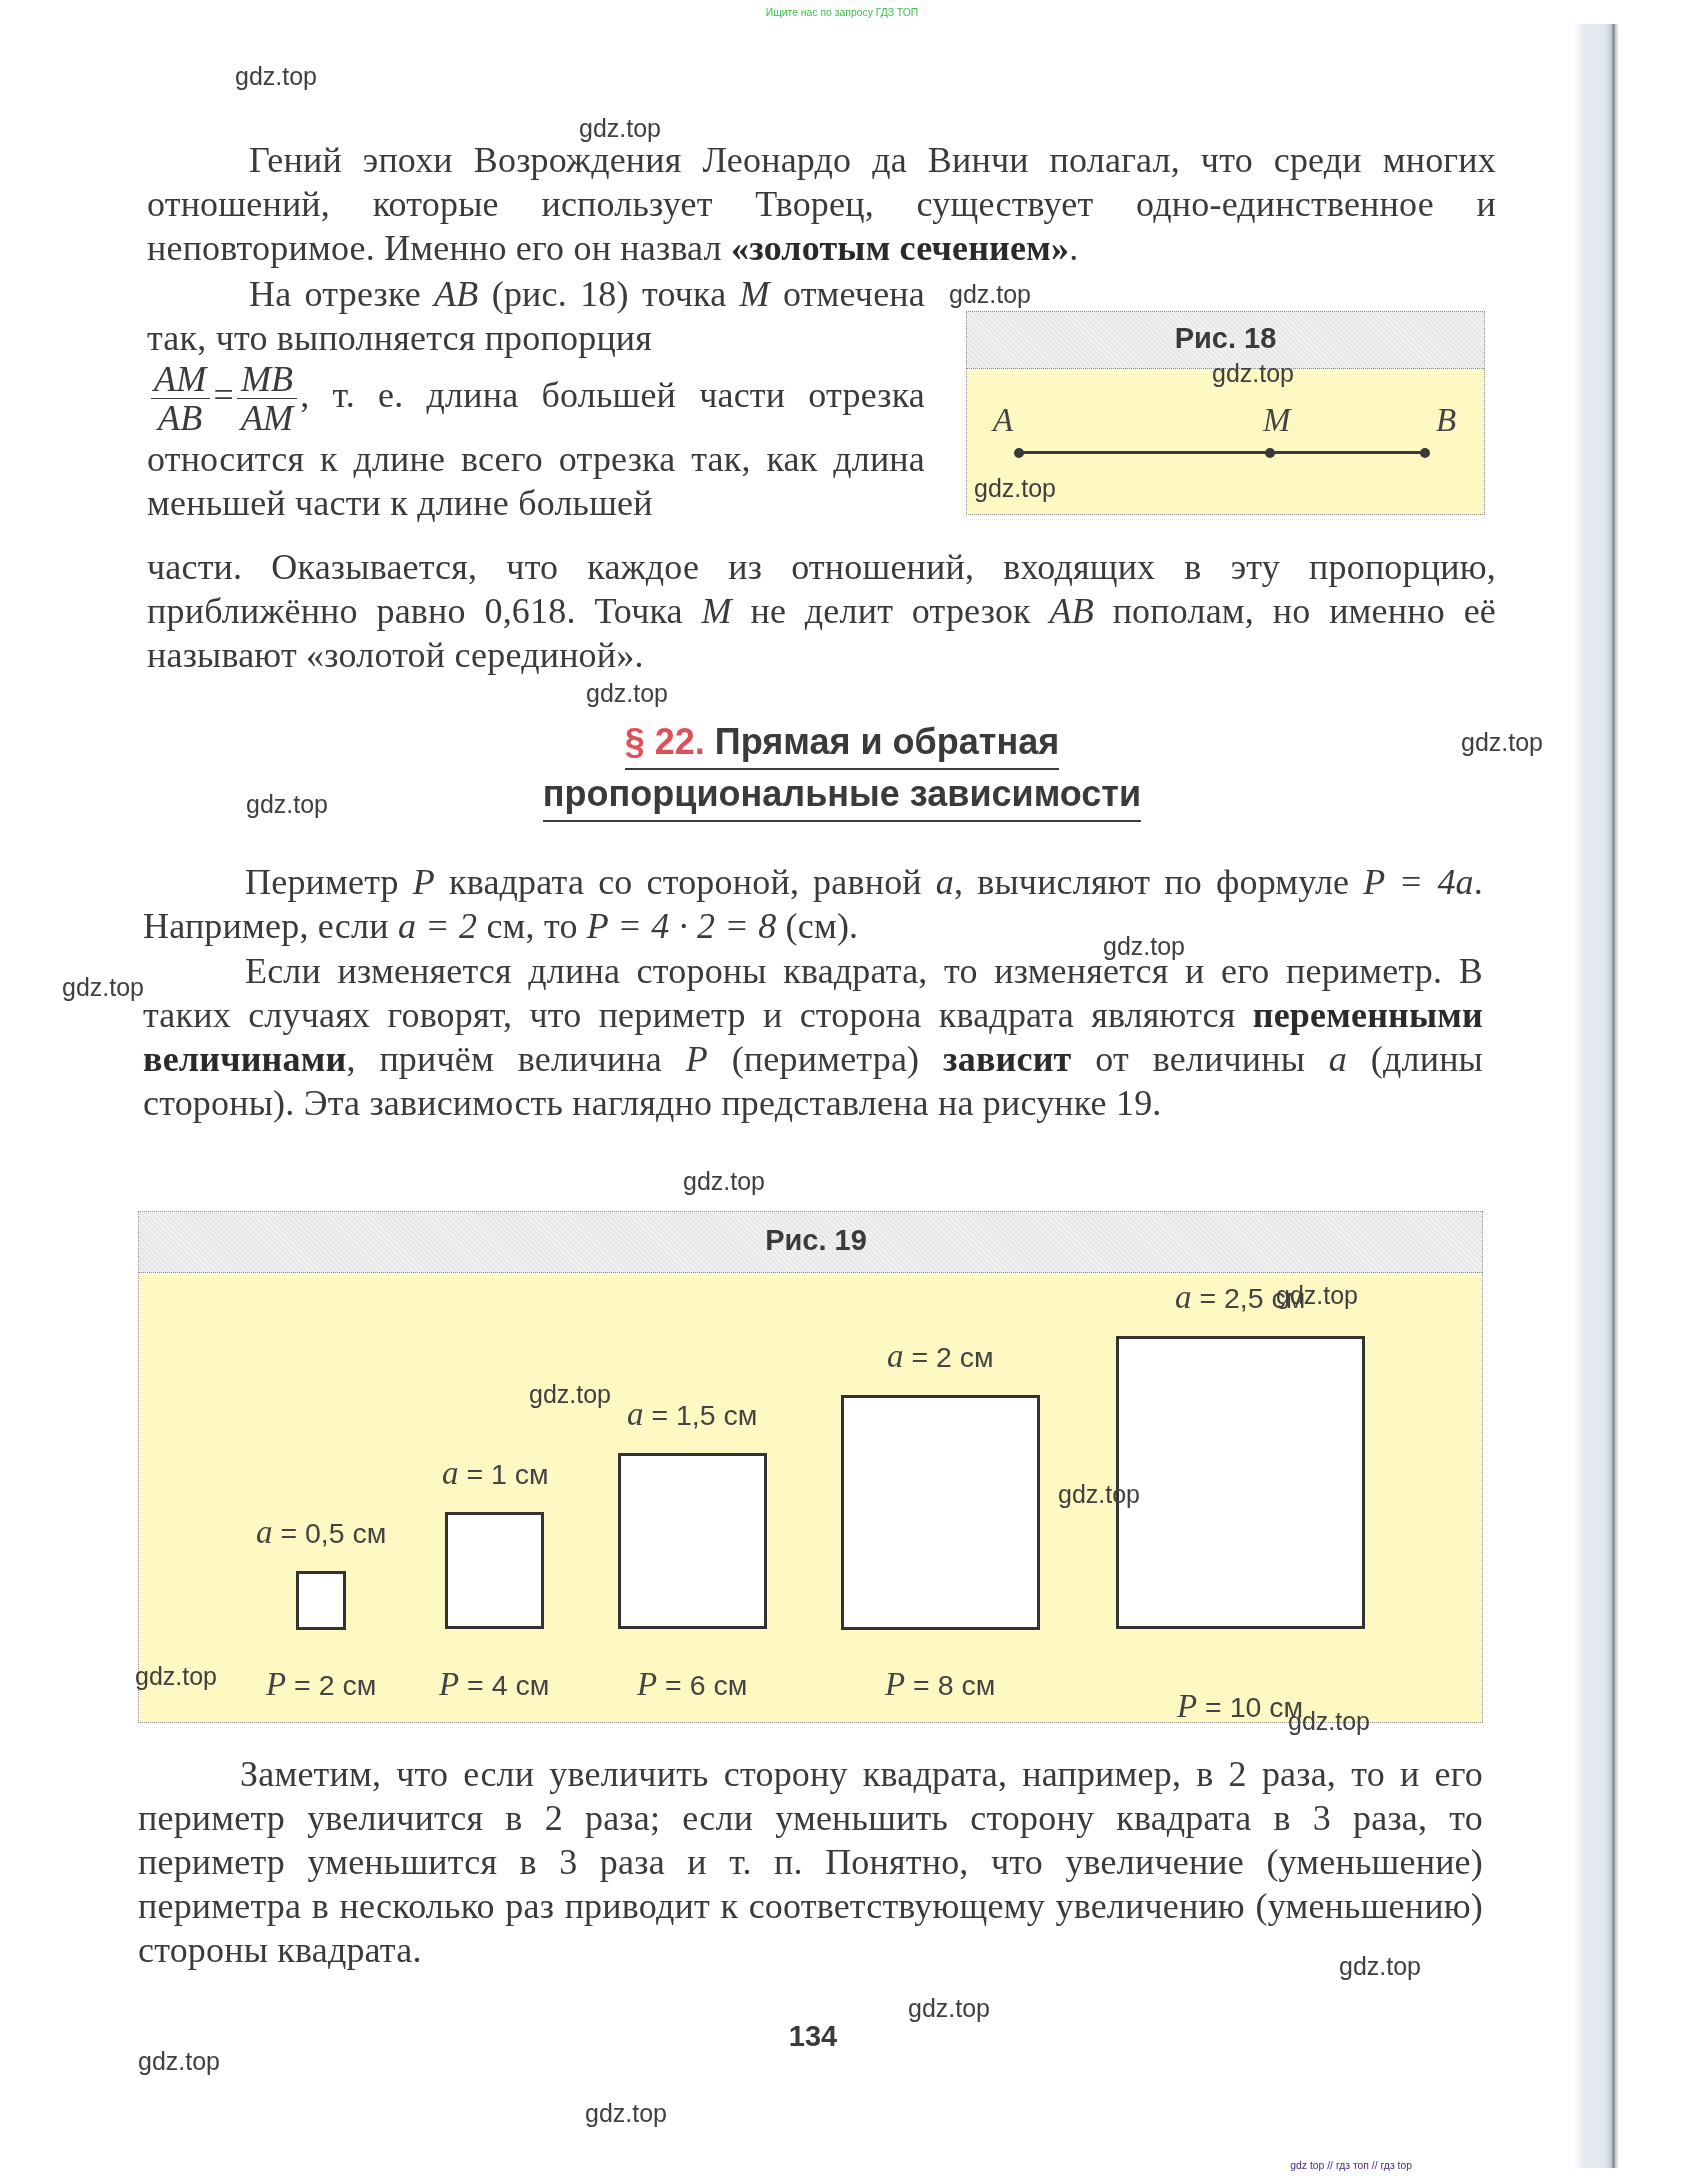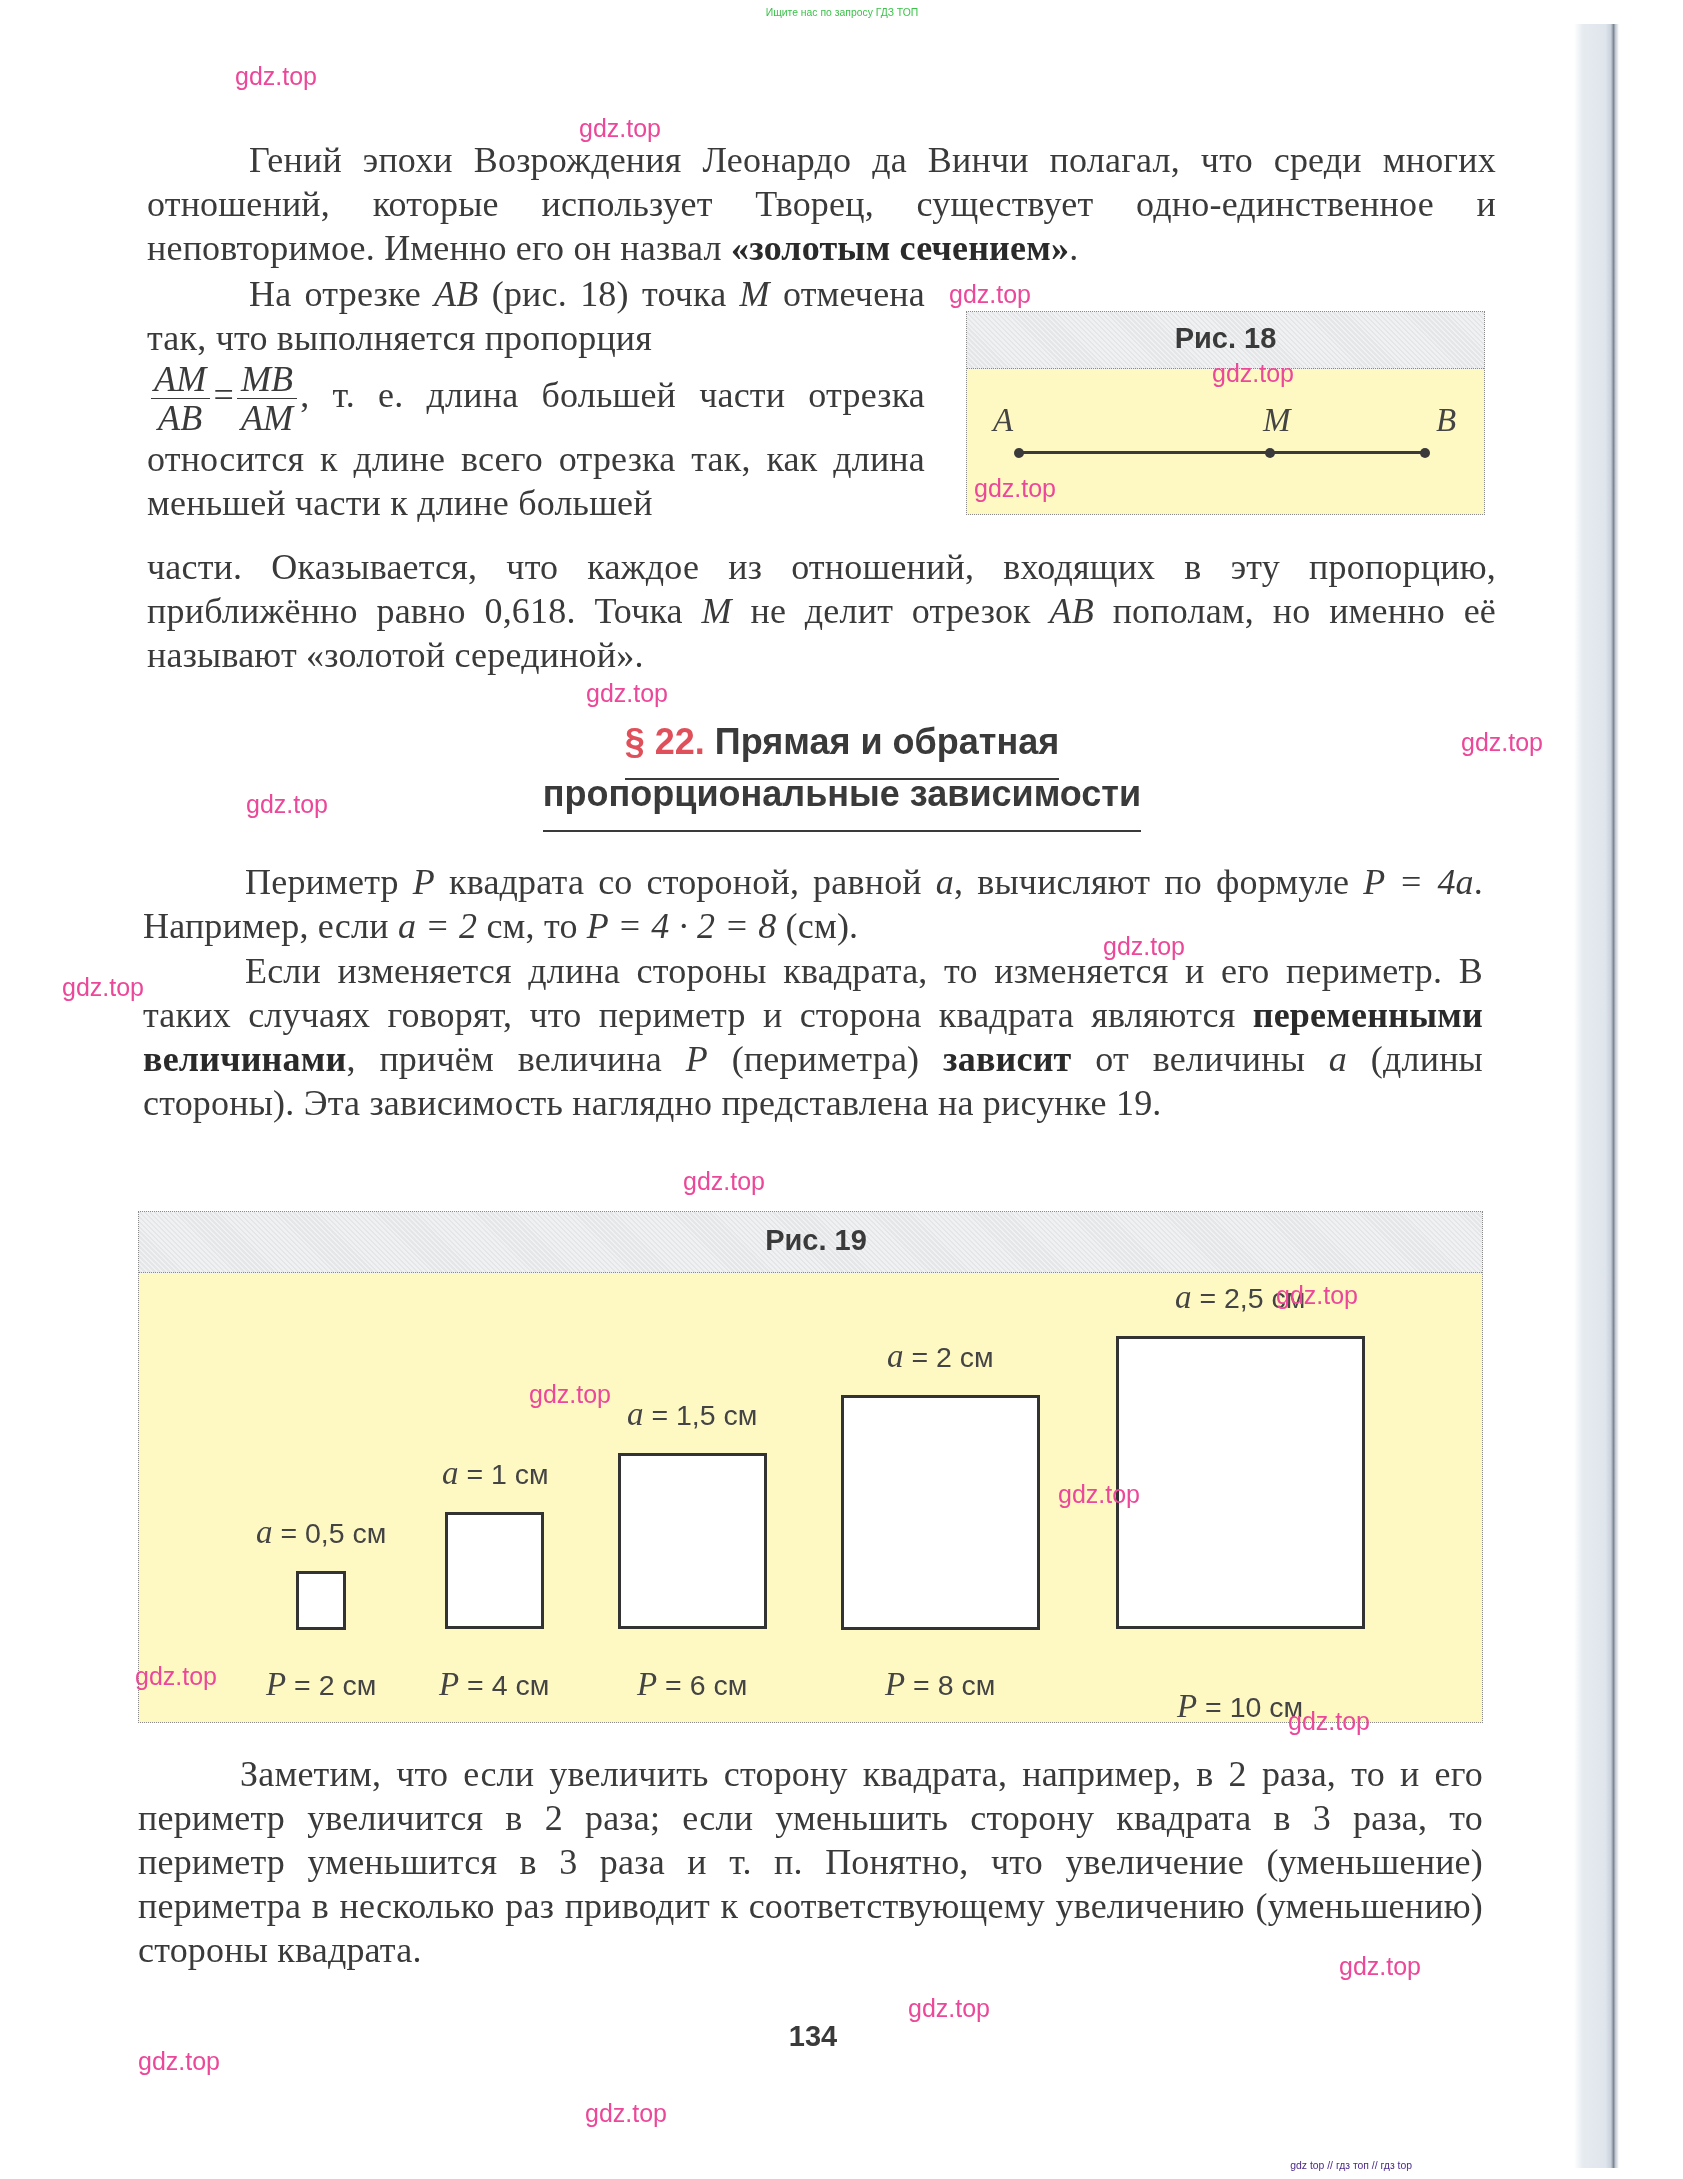--- a/index.html
+++ b/index.html
@@ -7,21 +7,21 @@
   body { position: relative; font-family: "Liberation Serif", "DejaVu Serif", serif; color: #3a3a3a; }
 
   .top-banner { position: absolute; top: 7px; left: 0; width: 1684px; text-align: center;
     font-family: "Liberation Sans", sans-serif; font-size: 10.4px; color: #3cc24a; }
   .bottom-banner { position: absolute; top: 2160px; left: 0; width: 1412px; text-align: right;
     font-family: "Liberation Sans", sans-serif; font-size: 10.4px; color: #4a2a8a; }
 
   .page-edge { position: absolute; top: 24px; left: 1574px; width: 45px; height: 2144px;
     background: linear-gradient(to right, #ffffff 0%, #e6ebf0 20%, #dfe5ec 70%, #c9d0da 82%, #7a8494 88%, #c0c7d0 92%, #ffffff 100%); }
 
-  .wm { position: absolute; font-family: "Liberation Sans", sans-serif; font-size: 25px; color: #ec4899; line-height: 1; }
+  .wm { position: absolute; font-family: "Liberation Sans", sans-serif; font-size: 25px; color: #404040; line-height: 1; }
 
   .para { position: absolute; font-size: 36px; line-height: 44px; text-align: justify; letter-spacing: 0.2px; }
   .para .indent { display: inline-block; width: 102px; }
   .para b { font-weight: bold; color: #2a2a2a; }
   .para i { font-style: italic; }
 
   .frac { display: inline-block; vertical-align: middle; text-align: center; font-style: italic; line-height: 38px; margin: 0 3.5px; }
   .frac .num { display: block; border-bottom: 1.7px solid #3a3a3a; padding: 0 3.5px; }
   .frac .den { display: block; padding: 0 3.5px; }
 
@@ -31,21 +31,21 @@
     font-weight: bold; color: #3a3a3a; }
   .fig18 .fig-head { height: 57px; line-height: 52px; font-size: 29px; }
   .fig19 .fig-head { height: 61px; line-height: 57px; font-size: 29px; padding-left: 11px; }
 
   .seg-label { position: absolute; font-size: 33px; font-style: italic; color: #444; }
   .seg-line { position: absolute; height: 2.6px; background: #3a3a3a; }
   .seg-point { position: absolute; width: 10.4px; height: 10.4px; border-radius: 50%; background: #3a3a3a; }
 
   .section-title { position: absolute; left: 0; width: 1684px; text-align: center;
     font-family: "Liberation Sans", sans-serif; font-weight: bold; font-size: 36px; color: #3a3a3a; line-height: 52px; }
-  .section-title span.line { display: inline-block; border-bottom: 2.6px solid #3a3a3a; padding-bottom: 10px; }
+  .section-title span.line { display: inline-block; border-bottom: 2.6px solid #3a3a3a; padding-bottom: 0; }
   .section-title .num { color: #e0505a; }
 
   .sq-label { position: absolute; font-family: "Liberation Sans", sans-serif; font-size: 28.5px; color: #444; white-space: nowrap; }
   .sq-label i { font-family: "Liberation Serif", serif; font-style: italic; font-size: 33px; }
   .square { position: absolute; border: 3.5px solid #333; background: #fff; }
 
   .page-number { position: absolute; top: 2020px; left: 0; width: 1626px; text-align: center;
     font-family: Liberation Sans, sans-serif; font-weight: bold; font-size: 29px; color: #3a3a3a; }
 </style>
 </head>

